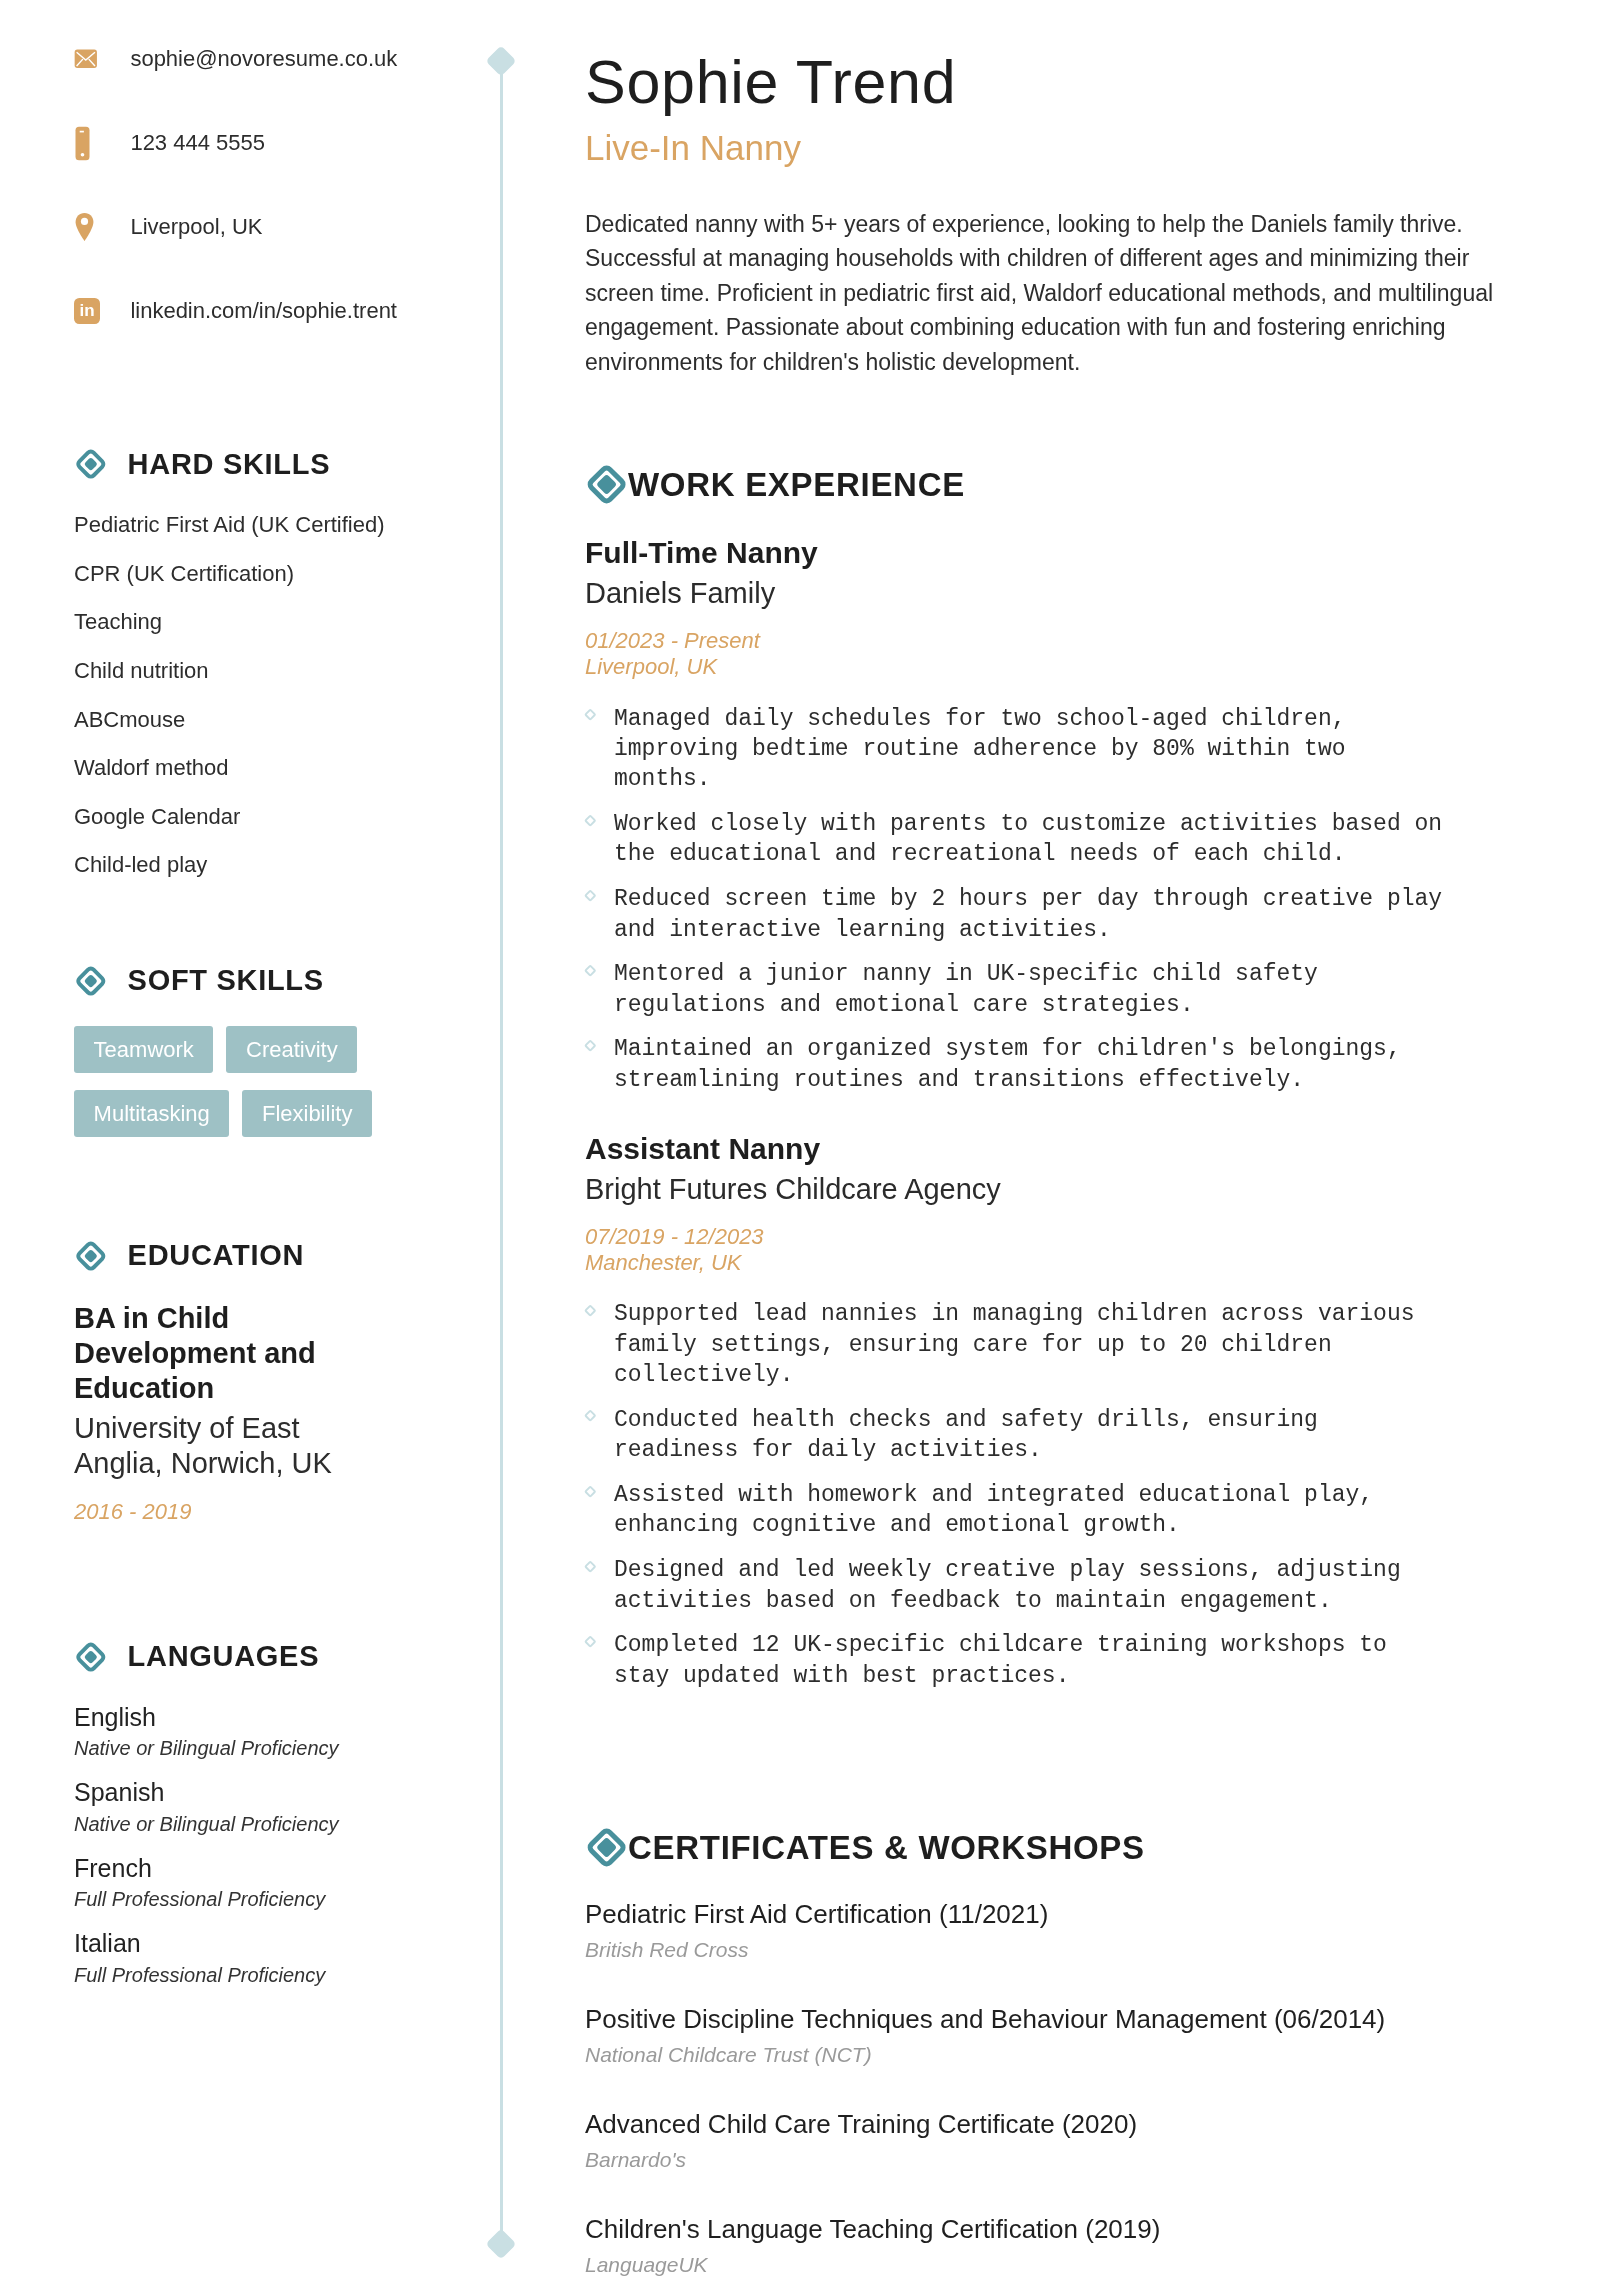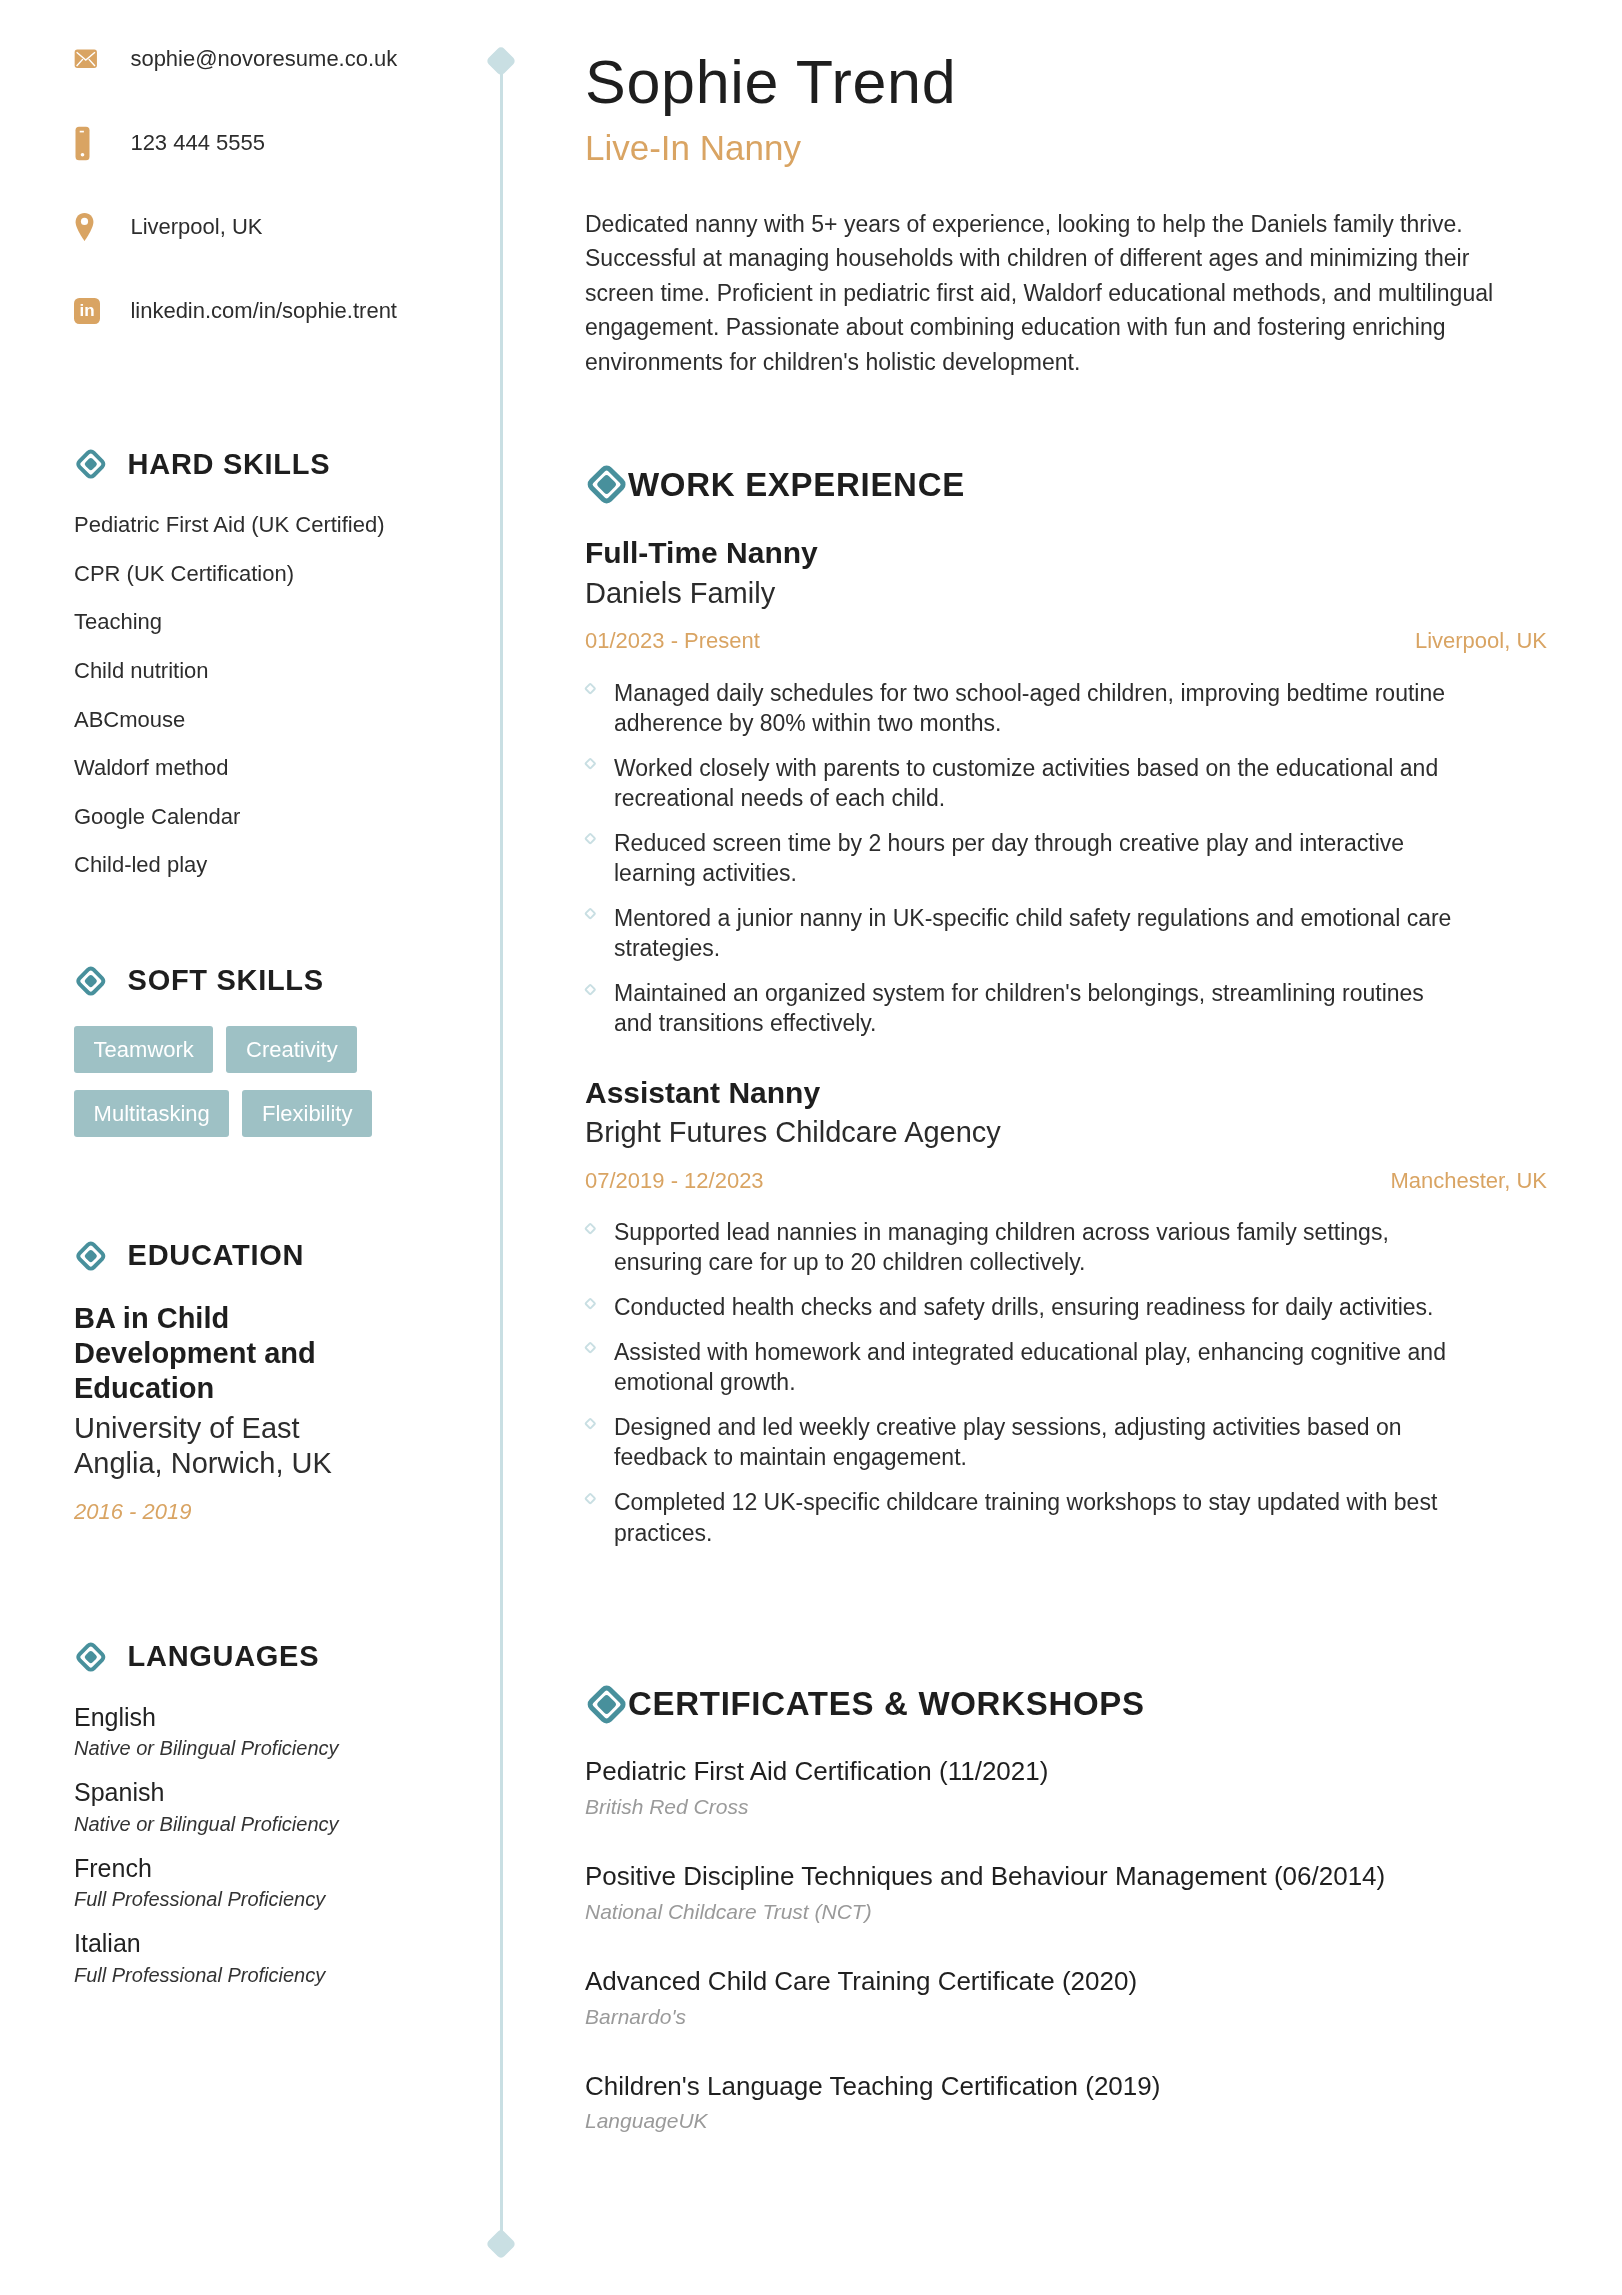--- a/index.html
+++ b/index.html
@@ -74,22 +74,22 @@
   .main-section{margin-top:0;}
   .sec-work{margin-top:84px;}
   .sec-cert{margin-top:135px;}
   .main-header{display:flex;align-items:center;margin-bottom:30px;}
   .main-header h2{font-size:33px;font-weight:700;color:var(--ink);letter-spacing:0.7px;}
 
   .job{margin-top:6.5px;}
   .job + .job{margin-top:37px;}
   .job-title{font-size:30px;font-weight:700;color:var(--ink);}
   .job-company{font-size:29px;color:#2b2b2b;margin-top:6.5px;}
-  .job-meta{display:flex;justify-content:space-between;align-items:baseline;margin-top:18.3px;width:962px;font-size:22px;color:var(--gold);}
-  .bullets{list-style:none;margin-top:23.6px;}
+  .job-meta{display:flex;justify-content:center;align-items:baseline;margin-top:18.3px;width:962px;font-size:22px;font-style:italic;color:var(--gold);flex-direction:column;}
+  .bullets{list-style:none;margin-top:23.6px;font-family:Liberation Mono, monospace;}
   .bullets li{position:relative;padding-left:29px;font-size:23px;line-height:1.32;color:var(--body);margin-bottom:14.4px;max-width:870px;}
   .blt{position:absolute;left:1.3px;top:6.5px;width:8.5px;height:8.5px;border:2px solid var(--lightblue);border-radius:2px;transform:rotate(45deg);}
 
   .cert-item{margin-bottom:42px;}
   .cert-name{font-size:26px;color:#1f1f1f;}
   .cert-issuer{font-size:21px;font-style:italic;color:var(--muted);margin-top:7.9px;}
 </style>
 </head>
 <body>
 

